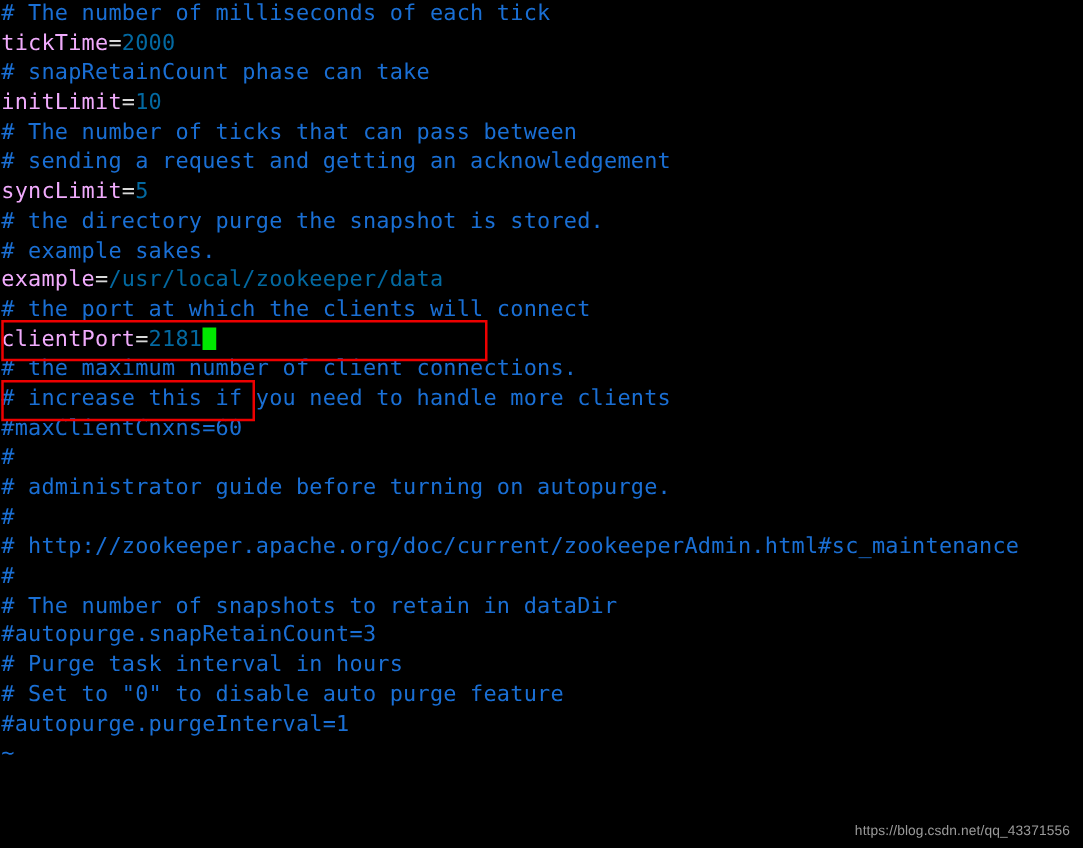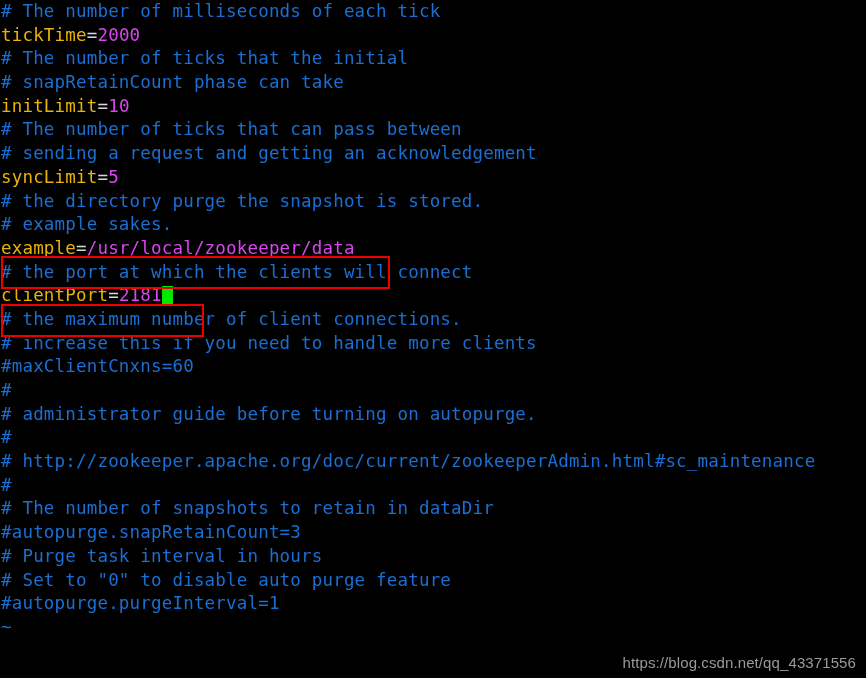--- a/index.html
+++ b/index.html
@@ -27,23 +27,23 @@
   .line {
     height: 23.7px;
     line-height: 23.7px;
     font-size: 17.5px;
     letter-spacing: 0.18px;
     white-space: pre;
     color: #1a6fd4;
     padding-left: 1px;
   }
   .line .cmt      { color: #1a6fd4; }
-  .line .key      { color: #eab308; }
+  .line .key      { color: #f0abfc; }
   .line .eq       { color: #d8d8d8; }
-  .line .val      { color: #d946ef; }
+  .line .val      { color: #0369a1; }
   .line .tilde    { color: #1a6fd4; }
   .cursor-block {
     display: inline-block;
     width: 11.2px;
     height: 18px;
     background: #00e800;
     vertical-align: -3px;
   }
 
   
@@ -54,35 +54,34 @@
     background: transparent;
     pointer-events: none;
   }
 
   
   #watermark {
     position: absolute;
     right: 10px;
     bottom: 7px;
     font-family: "Liberation Sans", "DejaVu Sans", sans-serif;
-    font-size: 15px;
+    font-size: 11px;
     color: #9a9a9a;
     letter-spacing: 0.1px;
     white-space: nowrap;
   }
 </style>
 </head>
 <body>
 
 <div id="screen" style="background: rgb(0, 0, 0);">
 
   <div id="terminal">
       <div class="line"><span class="cmt"># The number of milliseconds of each tick</span></div>
       <div class="line"><span class="key">tickTime</span><span class="eq">=</span><span class="val">2000</span></div>
-      <div class="line"><span class="cmt"># The number of ticks that the initial</span></div>
       <div class="line"><span class="cmt"># snapRetainCount phase can take</span></div>
       <div class="line"><span class="key">initLimit</span><span class="eq">=</span><span class="val">10</span></div>
       <div class="line"><span class="cmt"># The number of ticks that can pass between</span></div>
       <div class="line"><span class="cmt"># sending a request and getting an acknowledgement</span></div>
       <div class="line"><span class="key">syncLimit</span><span class="eq">=</span><span class="val">5</span></div>
       <div class="line"><span class="cmt"># the directory purge the snapshot is stored.</span></div>
       <div class="line"><span class="cmt"># example sakes.</span></div>
       <div class="line"><span class="key">example</span><span class="eq">=</span><span class="val">/usr/local/zookeeper/data</span></div>
       <div class="line"><span class="cmt"># the port at which the clients will connect</span></div>
       <div class="line"><span class="key">clientPort</span><span class="eq">=</span><span class="val">2181</span><span class="cursor-block"></span></div>

